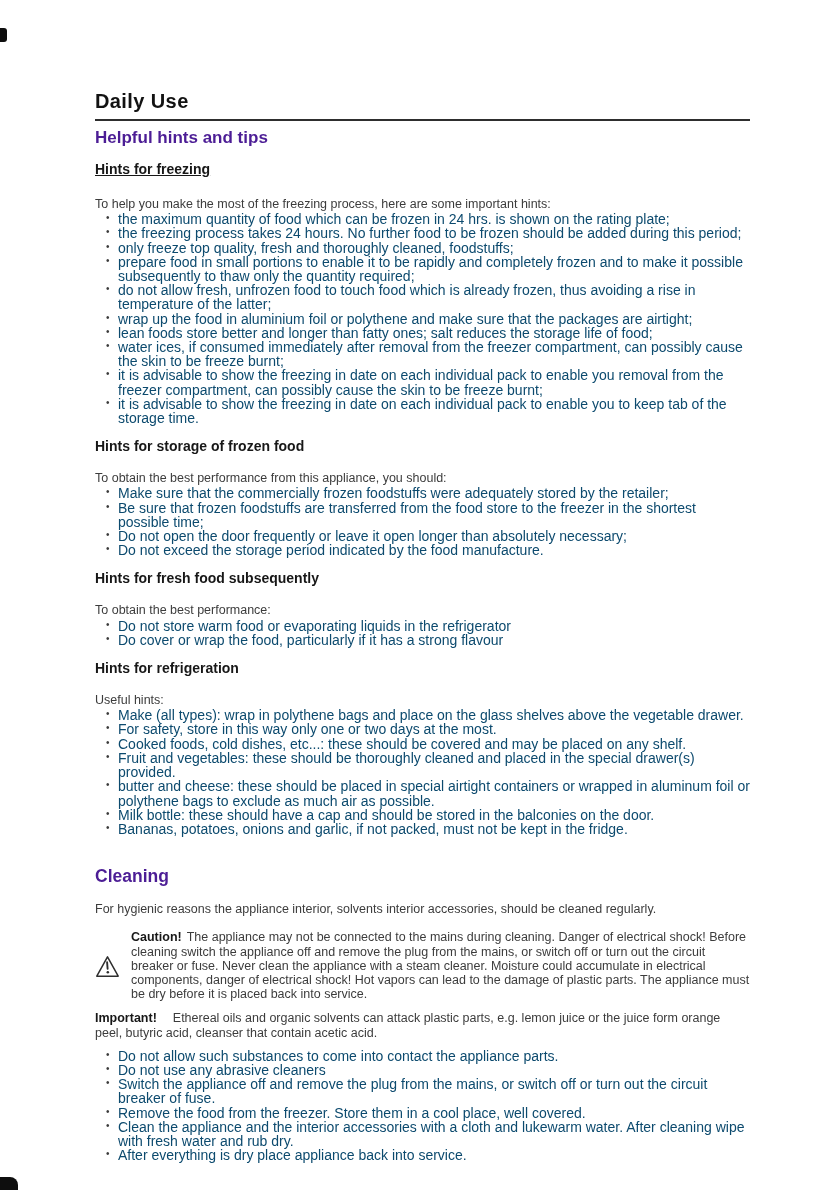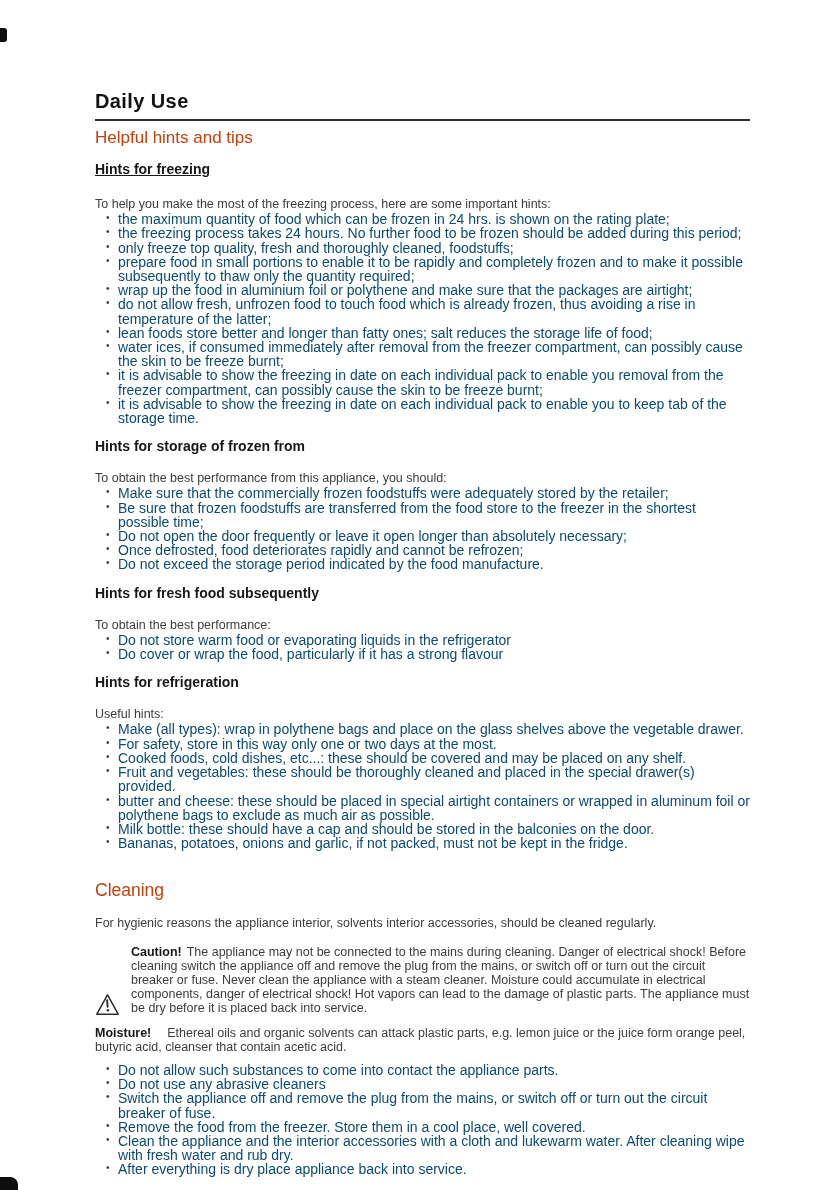--- a/index.html
+++ b/index.html
@@ -11,38 +11,38 @@
   }
   .page {
     position: relative;
     width: 840px; height: 1190px;
     background: #ffffff;
     padding: 90px 90px 30px 95px;
     overflow: hidden;
   }
   .h1 { font-size: 20px; line-height: 23px; font-weight: 700; color: #121212; letter-spacing: .4px; }
   .title-rule { border: 0; border-top: 2px solid #2e2e2e; margin: 6px 0 7px; }
-  .h2 { font-size: 17px; line-height: 20px; font-weight: 400; color: #c2410c; margin: 0 0 6px; }
+  .h2 { font-size: 17px; line-height: 20px; font-weight: 700; color: #4c1d95; margin: 0 0 6px; }
   .h3 { font-size: 14px; line-height: 17px; font-weight: 700; color: #171717; margin: 13px 0 8px; }
   .h3.loose { margin-bottom: 19px; text-decoration: underline; }
   .h2.cleaning-heading { font-size: 17.5px; margin: 30px 0 10px; }
   .para { font-size: 12.5px; line-height: 14.2px; margin: 16px 0 1px; }
   .para.important { margin: 2px 0 9px; }
   .para.important .label { margin-right: 16px; }
   .bullets { list-style: none; margin: 0 0 7px 9px; }
   .bullets li {
     position: relative; padding-left: 14px;
     font-size: 14px; line-height: 14.2px; color: #0c4a6e;
   }
   .bullets li::before {
     content: "\2022";
     position: absolute; left: 2px; top: -1px;
     font-size: 10px; color: #3c3c3c;
   }
-  .caution { display: flex; align-items: flex-end; margin: 14px 0 10px; }
+  .caution { display: flex; align-items: center; margin: 14px 0 10px; }
   .warn-icon { flex: 0 0 36px; padding-top: 2px; }
   .warn-icon svg { display: block; }
   .caution-para { font-size: 12.5px; line-height: 14.2px; }
   .label { font-weight: 700; color: #171717; margin-right: 5px; }
   .ptext { color: #3c3c3c; }
   .scan-artifact { position: absolute; background: #0e0e0e; }
   #artifact-top { left: 0; top: 28px; width: 7px; height: 14px; border-radius: 0 3px 3px 0; }
   #artifact-bottom { left: 0; bottom: 0; width: 18px; height: 13px; border-radius: 0 8px 0 0; }
 </style>
 </head>
@@ -53,34 +53,33 @@
   <hr class="title-rule">
   <div id="doc-content">
       <h2 class="h2">Helpful hints and tips</h2>
       <h3 class="h3 loose">Hints for freezing</h3>
       <p class="para">To help you make the most of the freezing process, here are some important hints:</p>
       <ul class="bullets">
         <li>the maximum quantity of food which can be frozen in 24 hrs. is shown on the rating plate;</li>
         <li>the freezing process takes 24 hours. No further food to be frozen should be added during this period;</li>
         <li>only freeze top quality, fresh and thoroughly cleaned, foodstuffs;</li>
         <li>prepare food in small portions to enable it to be rapidly and completely frozen and to make it possible subsequently to thaw only the quantity required;</li>
+        <li>do not allow fresh, unfrozen food to touch food which is already frozen, thus avoiding a rise in temperature of the latter;</li>
         <li>wrap up the food in aluminium foil or polythene and make sure that the packages are airtight;</li>
-        <li>do not allow fresh, unfrozen food to touch food which is already frozen, thus avoiding a rise in temperature of the latter;</li>
         <li>lean foods store better and longer than fatty ones; salt reduces the storage life of food;</li>
         <li>water ices, if consumed immediately after removal from the freezer compartment, can possibly cause the skin to be freeze burnt;</li>
         <li>it is advisable to show the freezing in date on each individual pack to enable you removal from the freezer compartment, can possibly cause the skin to be freeze burnt;</li>
         <li>it is advisable to show the freezing in date on each individual pack to enable you to keep tab of the storage time.</li>
       </ul>
-      <h3 class="h3">Hints for storage of frozen from</h3>
+      <h3 class="h3">Hints for storage of frozen food</h3>
       <p class="para">To obtain the best performance from this appliance, you should:</p>
       <ul class="bullets">
         <li>Make sure that the commercially frozen foodstuffs were adequately stored by the retailer;</li>
         <li>Be sure that frozen foodstuffs are transferred from the food store to the freezer in the shortest possible time;</li>
         <li>Do not open the door frequently or leave it open longer than absolutely necessary;</li>
-        <li>Once defrosted, food deteriorates rapidly and cannot be refrozen;</li>
         <li>Do not exceed the storage period indicated by the food manufacture.</li>
       </ul>
       <h3 class="h3">Hints for fresh food subsequently</h3>
       <p class="para">To obtain the best performance:</p>
       <ul class="bullets">
         <li>Do not store warm food or evaporating liquids in the refrigerator</li>
         <li>Do cover or wrap the food, particularly if it has a strong flavour</li>
       </ul>
       <h3 class="h3">Hints for refrigeration</h3>
       <p class="para">Useful hints:</p>
@@ -98,21 +97,21 @@
       <div class="caution">
         <span class="warn-icon">
           <svg width="25" height="23" viewBox="0 0 25 23">
             <path d="M12.5 1.8 L23.2 21.2 H1.8 Z" fill="none" stroke="#2e2e2e" stroke-width="1.5" stroke-linejoin="round"></path>
             <path d="M12.1 7.3 L12.6 13.8" stroke="#2e2e2e" stroke-width="1.9" stroke-linecap="round" fill="none"></path>
             <circle cx="12.8" cy="17.3" r="1.25" fill="#2e2e2e"></circle>
           </svg>
         </span>
         <p class="caution-para"><strong class="label">Caution!</strong><span class="ptext">The appliance may not be connected to the mains during cleaning. Danger of electrical shock! Before cleaning switch the appliance off and remove the plug from the mains, or switch off or turn out the circuit breaker or fuse. Never clean the appliance with a steam cleaner. Moisture could accumulate in electrical components, danger of electrical shock! Hot vapors can lead to the damage of plastic parts. The appliance must be dry before it is placed back into service.</span></p>
       </div>
-      <p class="para important"><strong class="label">Moisture!</strong><span class="ptext">Ethereal oils and organic solvents can attack plastic parts, e.g. lemon juice or the juice form orange peel, butyric acid, cleanser that contain acetic acid.</span></p>
+      <p class="para important"><strong class="label">Important!</strong><span class="ptext">Ethereal oils and organic solvents can attack plastic parts, e.g. lemon juice or the juice form orange peel, butyric acid, cleanser that contain acetic acid.</span></p>
       <ul class="bullets">
         <li>Do not allow such substances to come into contact the appliance parts.</li>
         <li>Do not use any abrasive cleaners</li>
         <li>Switch the appliance off and remove the plug from the mains, or switch off or turn out the circuit breaker of fuse.</li>
         <li>Remove the food from the freezer. Store them in a cool place, well covered.</li>
         <li>Clean the appliance and the interior accessories with a cloth and lukewarm water. After cleaning wipe with fresh water and rub dry.</li>
         <li>After everything is dry place appliance back into service.</li>
       </ul>
     </div>
   <div class="scan-artifact" id="artifact-top"></div>

